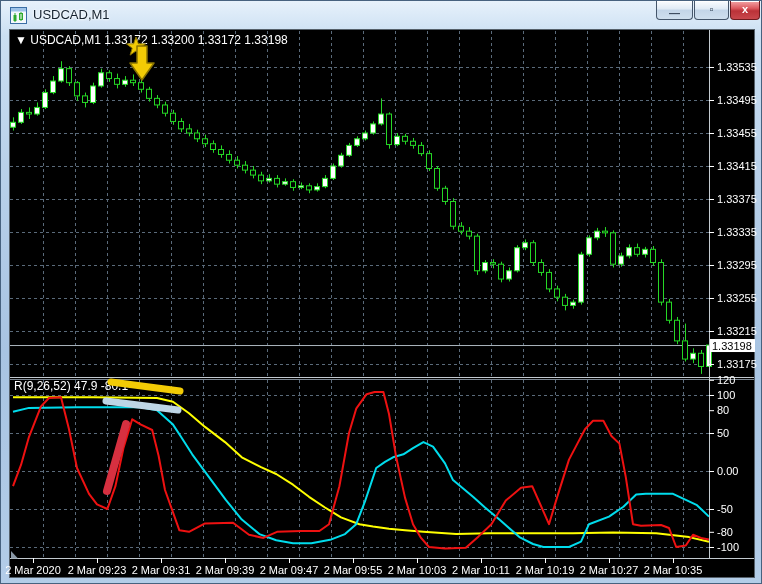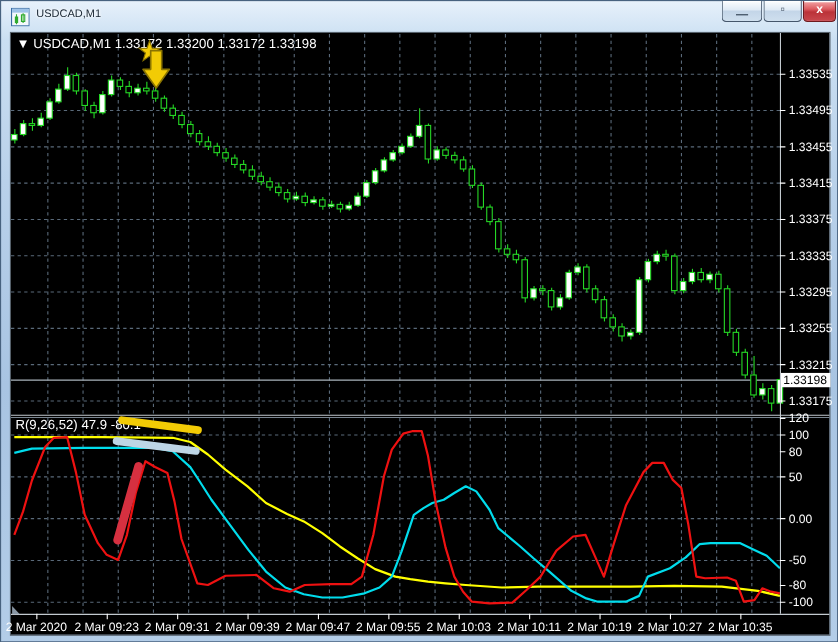--- a/index.html
+++ b/index.html
@@ -9,21 +9,21 @@
     background:linear-gradient(180deg,#e7f1fb 0%,#cadff2 6%,#b9d1ea 28%,#a8c4e2 60%,#b3cde8 100%);
     border:1px solid #47627f;
     font-family:"Liberation Sans",sans-serif;
     overflow:hidden;
   }
   .titlebar{
     position:absolute;left:0;top:0;right:0;height:29px;z-index:3;
   }
   .titlebar .app-icon{position:absolute;left:9px;top:6px;width:17px;height:17px;}
   .titlebar .title-text{
-    position:absolute;left:32px;top:6px;font-size:10px;color:#15222f;
+    position:absolute;left:32px;top:6px;font-size:13px;color:#15222f;
     text-shadow:0 0 3px #ffffff,0 0 3px #ffffff;
   }
   .winbtn{
     position:absolute;top:0;height:19px;
     border:1px solid #45566b;border-top:none;border-radius:0 0 4px 4px;
     background:linear-gradient(#fbfdff,#dfeaf5 45%,#c3d5e8 50%,#cfdfee);
     box-shadow:inset 0 1px 0 #ffffff;
     display:flex;align-items:center;justify-content:center;
     color:#3a4a5c;font-size:11px;cursor:default;
   }

